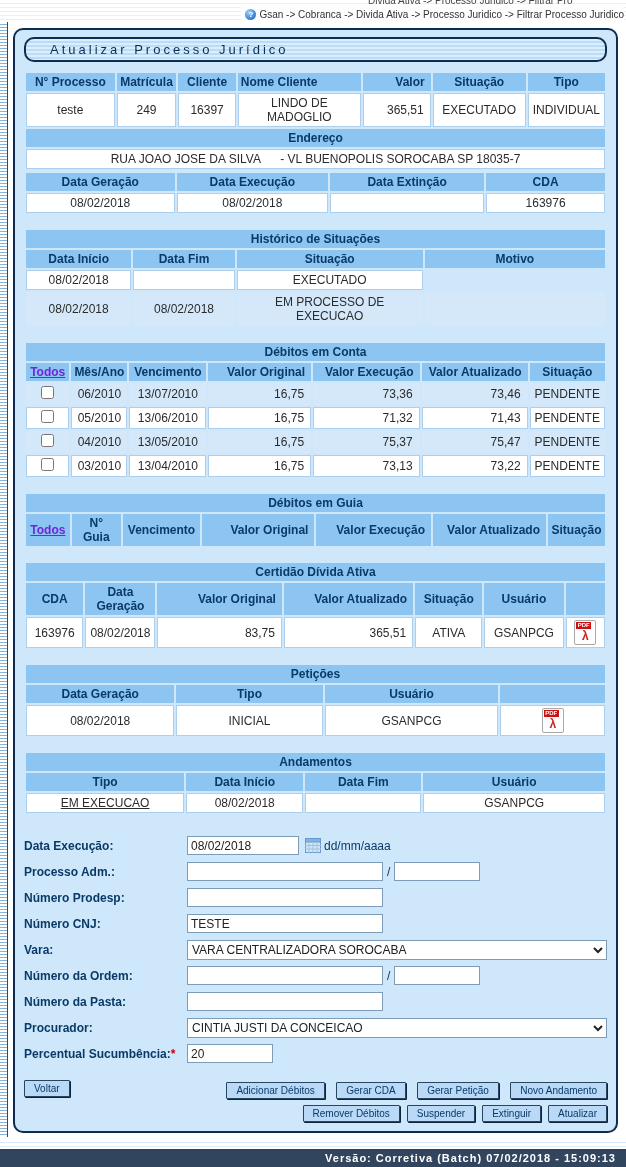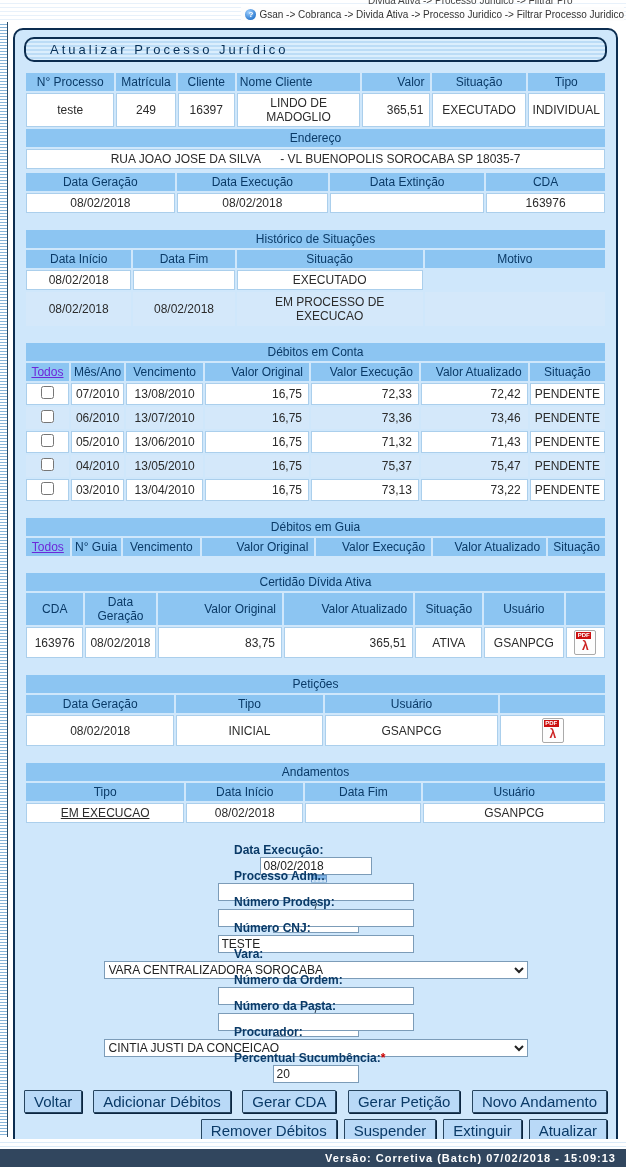--- a/index.html
+++ b/index.html
@@ -47,21 +47,21 @@
   .title-box {
     border: 2px solid #0c2d50; border-radius: 10px;
     background: repeating-linear-gradient(180deg,#dbeefd 0 2px,#bcdcf6 2px 4px);
     padding: 3px 24px; margin-bottom: 9px;
     font-size: 13px; letter-spacing: 3px; color: #073057;
   }
 
   
   table.gsan { width: 100%; border-collapse: separate; border-spacing: 2px; }
   table.gsan th {
-    background: #8cc5f2; color: #0a3a67; font-weight: normal;
+    background: #8cc5f2; color: #0a3a67; font-weight: bold;
     font-size: 12px; padding: 2px 3px; text-align: center;
   }
   table.gsan td {
     background: #ffffff; border: 1px solid #abcfec;
     font-size: 12px; color: #2b2b2b; padding: 2px 4px; text-align: center;
   }
   table.gsan td.empty-bg { background: transparent; border-color: transparent; }
   table.gsan tr.alt td { background: #d4e8fa; border-color: #d4e8fa; }
   table.gsan .num { text-align: right; padding-right: 6px; }
   table.gsan .lft { text-align: left; }
@@ -82,21 +82,21 @@
   .pdf-icon .swirl {
     position: absolute; bottom: 1px; left: 0; right: 0;
     color: #cc2222; font-size: 12px; line-height: 14px; text-align: center; font-weight: bold;
   }
 
   
   input[type="checkbox"] { width: 13px; height: 13px; margin: 0; }
 
   
   .form-area { margin-top: 18px; }
-  .form-row { display: flex; align-items: center; height: 25px; margin-bottom: 1px; flex-direction: column; }
+  .form-row { display: flex; align-items: center; height: 25px; margin-bottom: 1px; }
   .form-label { width: 163px; font-size: 12px; font-weight: bold; color: #0a3a67; flex: 0 0 auto; }
   .req { color: #cc0000; }
   input[type="text"] {
     height: 19px; border: 1px solid #7c9cb8; background: #fff;
     font-family: "Liberation Sans", sans-serif; font-size: 12px; color: #222;
     padding: 1px 3px;
   }
   .in-md { width: 196px; }
   .in-sm { width: 86px; }
   .in-dt { width: 112px; }
@@ -105,21 +105,21 @@
     font-family: "Liberation Sans", sans-serif; font-size: 12px; color: #222;
   }
   .slash { margin: 0 4px; font-size: 12px; color: #234; }
   .hint { font-size: 12px; color: #0a3a67; margin-left: 3px; }
   .cal-icon { width: 16px; height: 15px; margin-left: 6px; flex: 0 0 auto; cursor: pointer; }
 
   
   .btn {
     display: inline-block; background: #b9d9f7; color: #0a3a67;
     border: 1px solid #27455f; box-shadow: 1px 1px 0 0 #0b2540;
-    font-family: "Liberation Sans", sans-serif; font-size: 15px;
+    font-family: "Liberation Sans", sans-serif; font-size: 10px;
     padding: 2px 9px; margin-left: 7px; cursor: pointer; border-radius: 1px;
   }
   .btn-rows { margin-top: 14px; }
   .btn-row1 { display: flex; justify-content: space-between; align-items: flex-start; }
   .btn-row2 { display: flex; justify-content: flex-end; margin-top: 6px; }
 
   
   .pre-footer { position: absolute; left: 0; right: 0; bottom: 20px; height: 8px;
     background: repeating-linear-gradient(180deg,#ffffff 0 3px,#dcebf8 3px 4px); }
   .footer-bar {
@@ -259,29 +259,20 @@
             <th colspan="7">Débitos em Conta</th>
           </tr>
       <tr>
         <th><span class="link">Todos</span></th>
         <th>Mês/Ano</th>
         <th>Vencimento</th>
         <th class="num">Valor Original</th>
         <th class="num">Valor Execução</th>
         <th class="num">Valor Atualizado</th>
         <th>Situação</th>
-      </tr>
-      <tr>
-        <td><input type="checkbox" style=""></td>
-        <td>07/2010</td>
-        <td>13/08/2010</td>
-        <td class="num">16,75</td>
-        <td class="num">72,33</td>
-        <td class="num">72,42</td>
-        <td class="lft">PENDENTE</td>
       </tr>
       <tr class="alt">
         <td><input type="checkbox" style=""></td>
         <td>06/2010</td>
         <td>13/07/2010</td>
         <td class="num">16,75</td>
         <td class="num">73,36</td>
         <td class="num">73,46</td>
         <td class="lft">PENDENTE</td>
       </tr>

